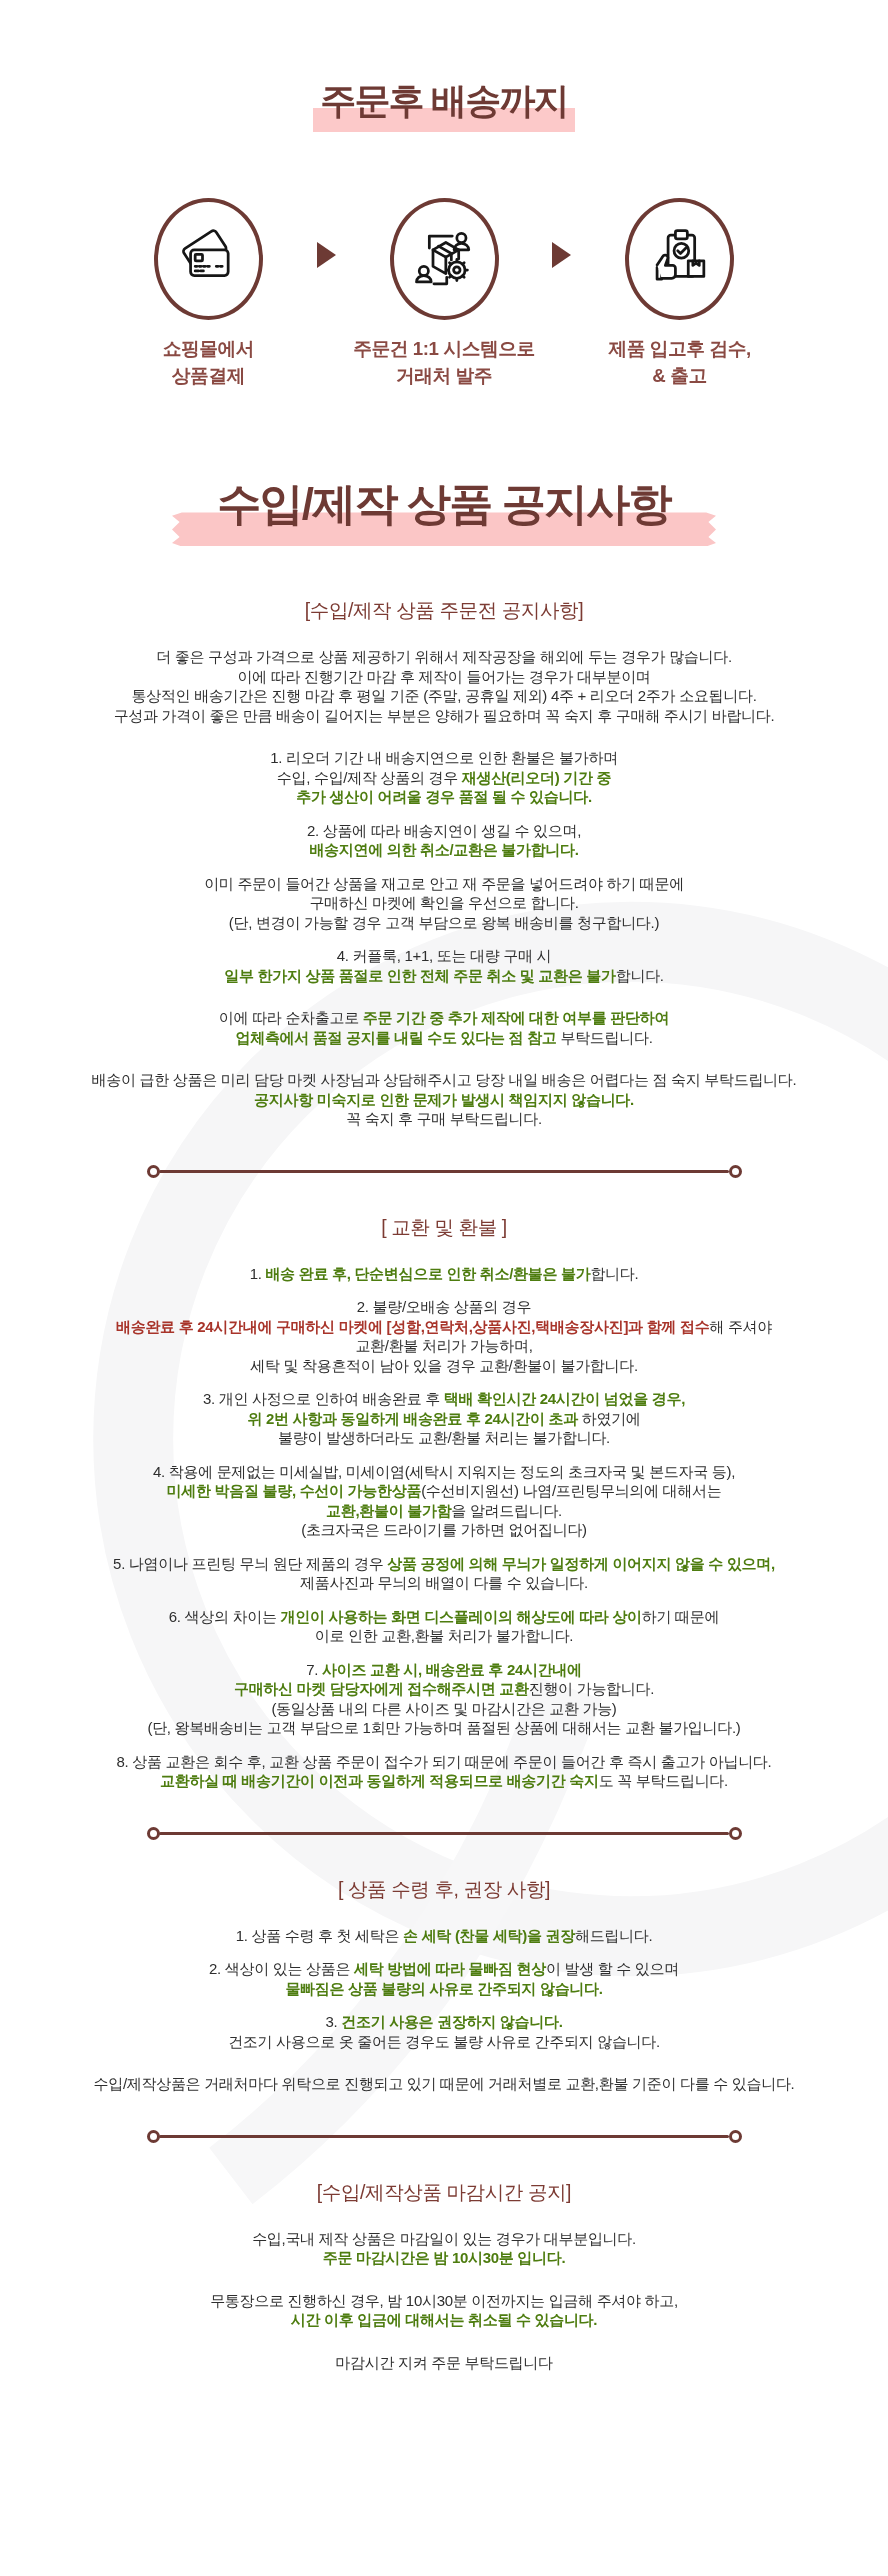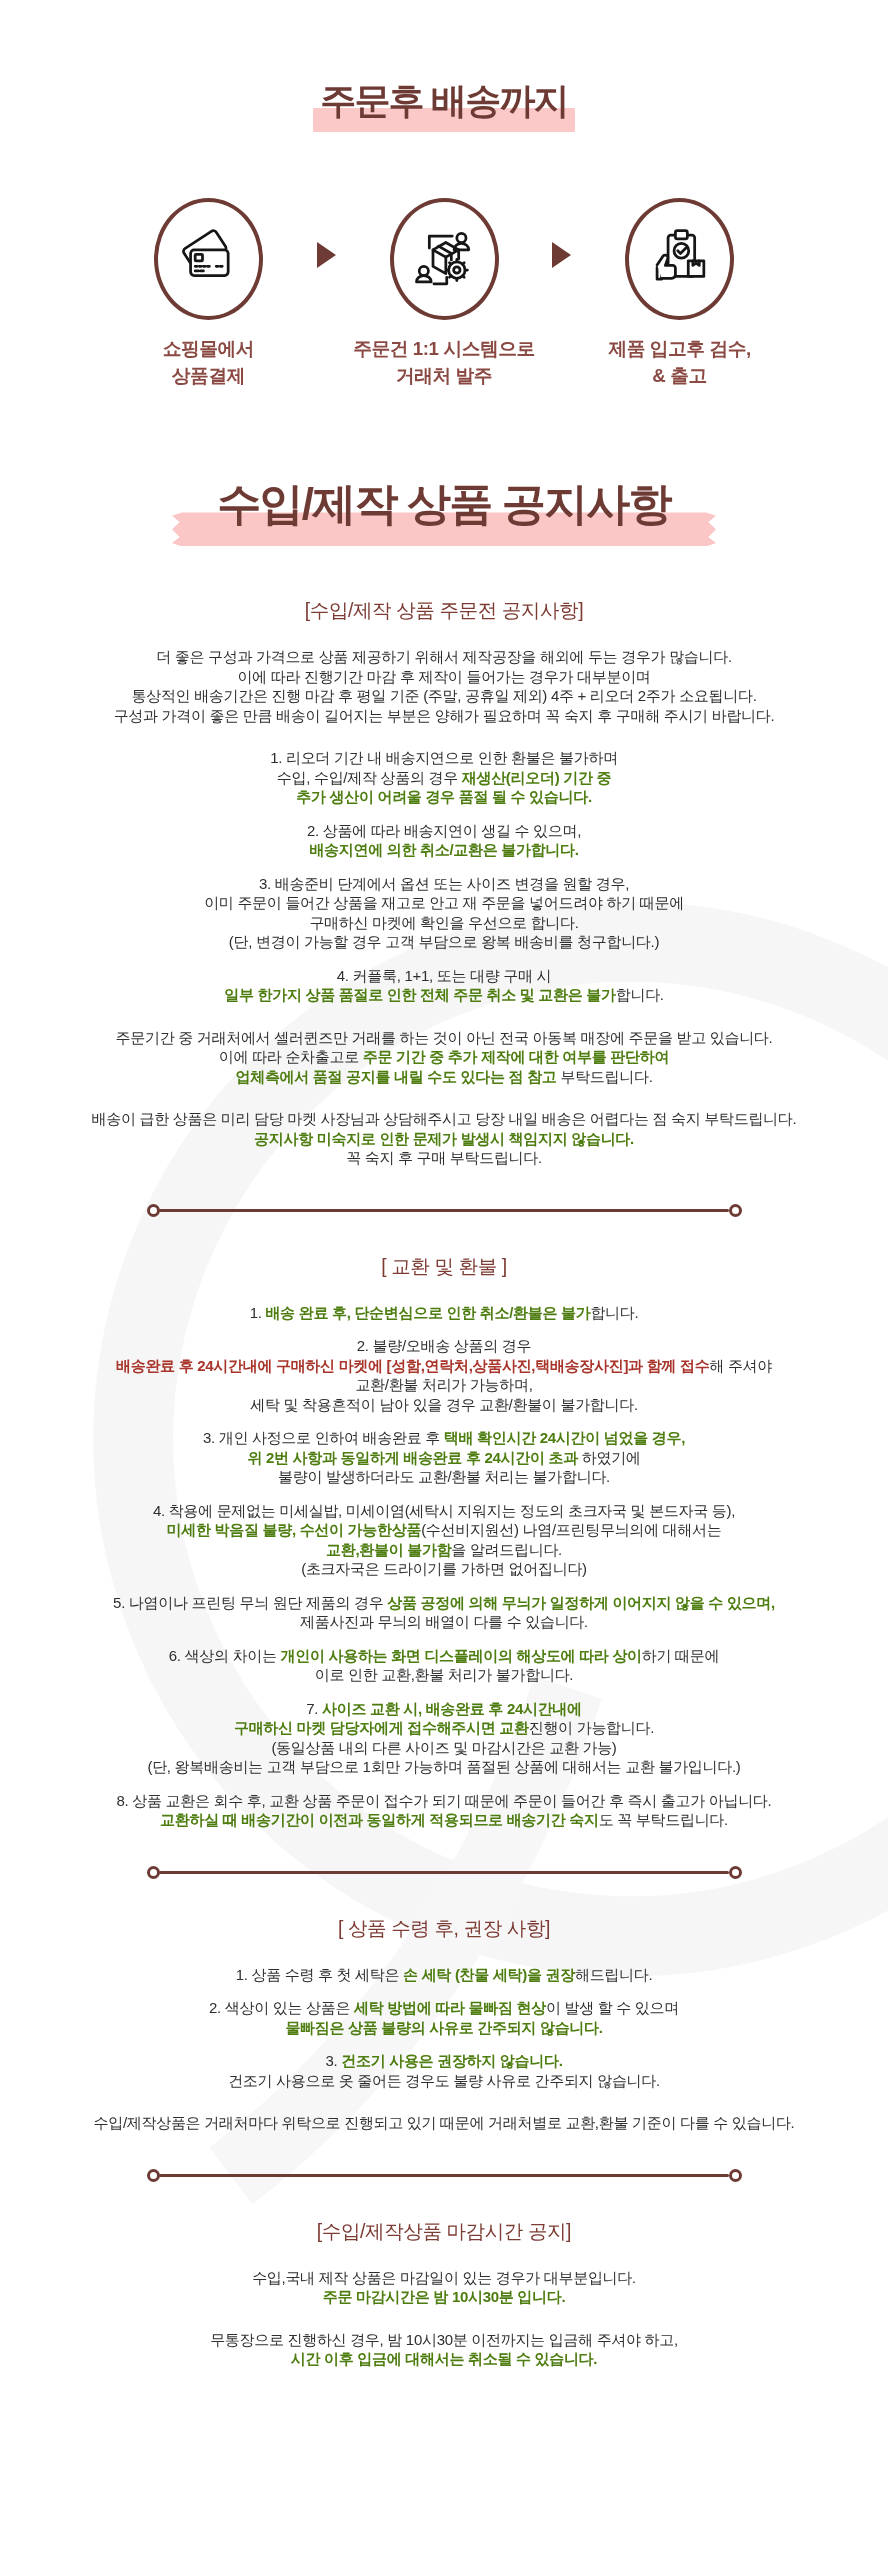--- a/index.html
+++ b/index.html
@@ -164,31 +164,29 @@
       <div class="para gap-lg">
         <div class="line"><span class="seg-k">1. 리오더 기간 내 배송지연으로 인한 환불은 불가하며</span></div>
         <div class="line"><span class="seg-k">수입, 수입/제작 상품의 경우 </span><span class="seg-r">재생산(리오더) 기간 중</span></div>
         <div class="line"><span class="seg-r">추가 생산이 어려울 경우 품절 될 수 있습니다.</span></div>
       </div>
       <div class="para">
         <div class="line"><span class="seg-k">2. 상품에 따라 배송지연이 생길 수 있으며,</span></div>
         <div class="line"><span class="seg-r">배송지연에 의한 취소/교환은 불가합니다.</span></div>
       </div>
       <div class="para">
-        <div class="line"><span class="seg-k">3. 배송준비 단계에서 옵션 또는 사이즈 변경을 원할 경우,</span></div>
         <div class="line"><span class="seg-k">이미 주문이 들어간 상품을 재고로 안고 재 주문을 넣어드려야 하기 때문에</span></div>
         <div class="line"><span class="seg-k">구매하신 마켓에 확인을 우선으로 합니다.</span></div>
         <div class="line"><span class="seg-k">(단, 변경이 가능할 경우 고객 부담으로 왕복 배송비를 청구합니다.)</span></div>
       </div>
       <div class="para">
         <div class="line"><span class="seg-k">4. 커플룩, 1+1, 또는 대량 구매 시</span></div>
         <div class="line"><span class="seg-r">일부 한가지 상품 품절로 인한 전체 주문 취소 및 교환은 불가</span><span class="seg-k">합니다.</span></div>
       </div>
       <div class="para gap-lg">
-        <div class="line"><span class="seg-k">주문기간 중 거래처에서 셀러퀸즈만 거래를 하는 것이 아닌 전국 아동복 매장에 주문을 받고 있습니다.</span></div>
         <div class="line"><span class="seg-k">이에 따라 순차출고로 </span><span class="seg-r">주문 기간 중 추가 제작에 대한 여부를 판단하여</span></div>
         <div class="line"><span class="seg-r">업체측에서 품절 공지를 내릴 수도 있다는 점 참고</span><span class="seg-k"> 부탁드립니다.</span></div>
       </div>
       <div class="para gap-lg">
         <div class="line"><span class="seg-k">배송이 급한 상품은 미리 담당 마켓 사장님과 상담해주시고 당장 내일 배송은 어렵다는 점 숙지 부탁드립니다.</span></div>
         <div class="line"><span class="seg-r">공지사항 미숙지로 인한 문제가 발생시 책임지지 않습니다.</span></div>
         <div class="line"><span class="seg-k">꼭 숙지 후 구매 부탁드립니다.</span></div>
       </div>
       <div class="divider">
     <span class="ring"></span>
@@ -261,15 +259,18 @@
   </div>
       <div class="sec-heading">[수입/제작상품 마감시간 공지]</div>
       <div class="para">
         <div class="line"><span class="seg-k">수입,국내 제작 상품은 마감일이 있는 경우가 대부분입니다.</span></div>
         <div class="line"><span class="seg-r">주문 마감시간은 밤 10시30분 입니다.</span></div>
       </div>
       <div class="para gap-lg">
         <div class="line"><span class="seg-k">무통장으로 진행하신 경우, 밤 10시30분 이전까지는 입금해 주셔야 하고,</span></div>
         <div class="line"><span class="seg-r">시간 이후 입금에 대해서는 취소될 수 있습니다.</span></div>
       </div>
+      <div class="para gap-lg">
+        <div class="line"><span class="seg-k">마감시간 지켜 주문 부탁드립니다</span></div>
+      </div>
     </div>
 </div>
 
 
 </body></html>

